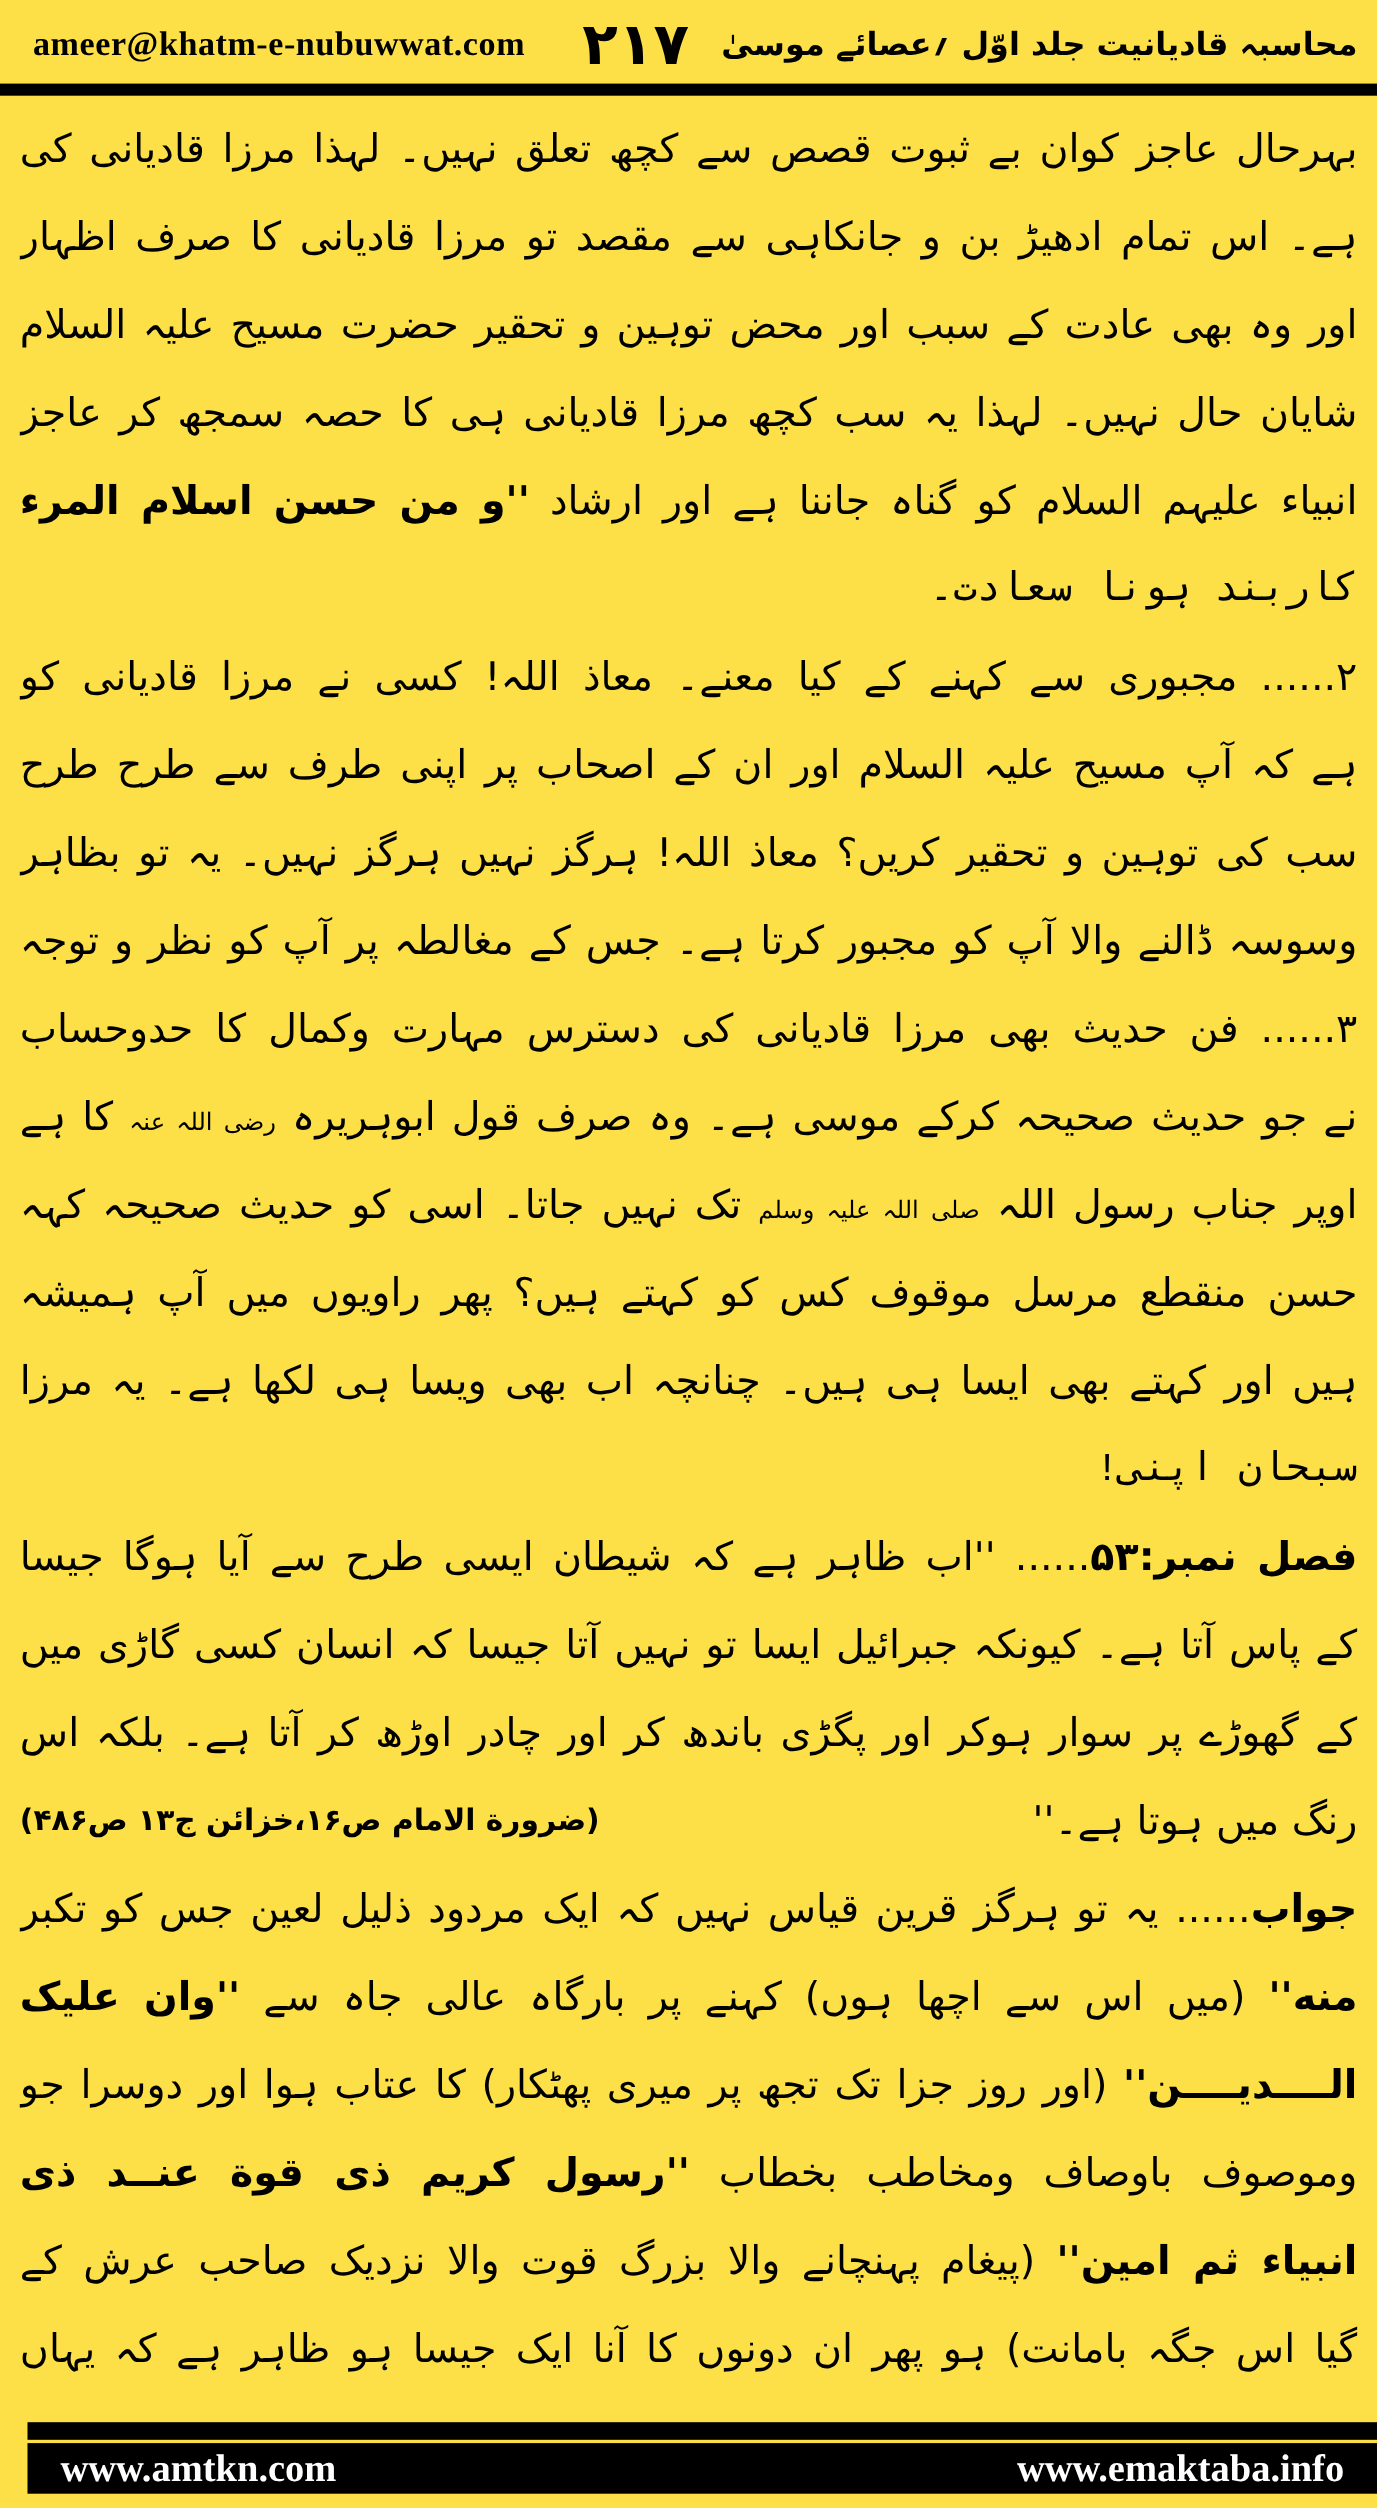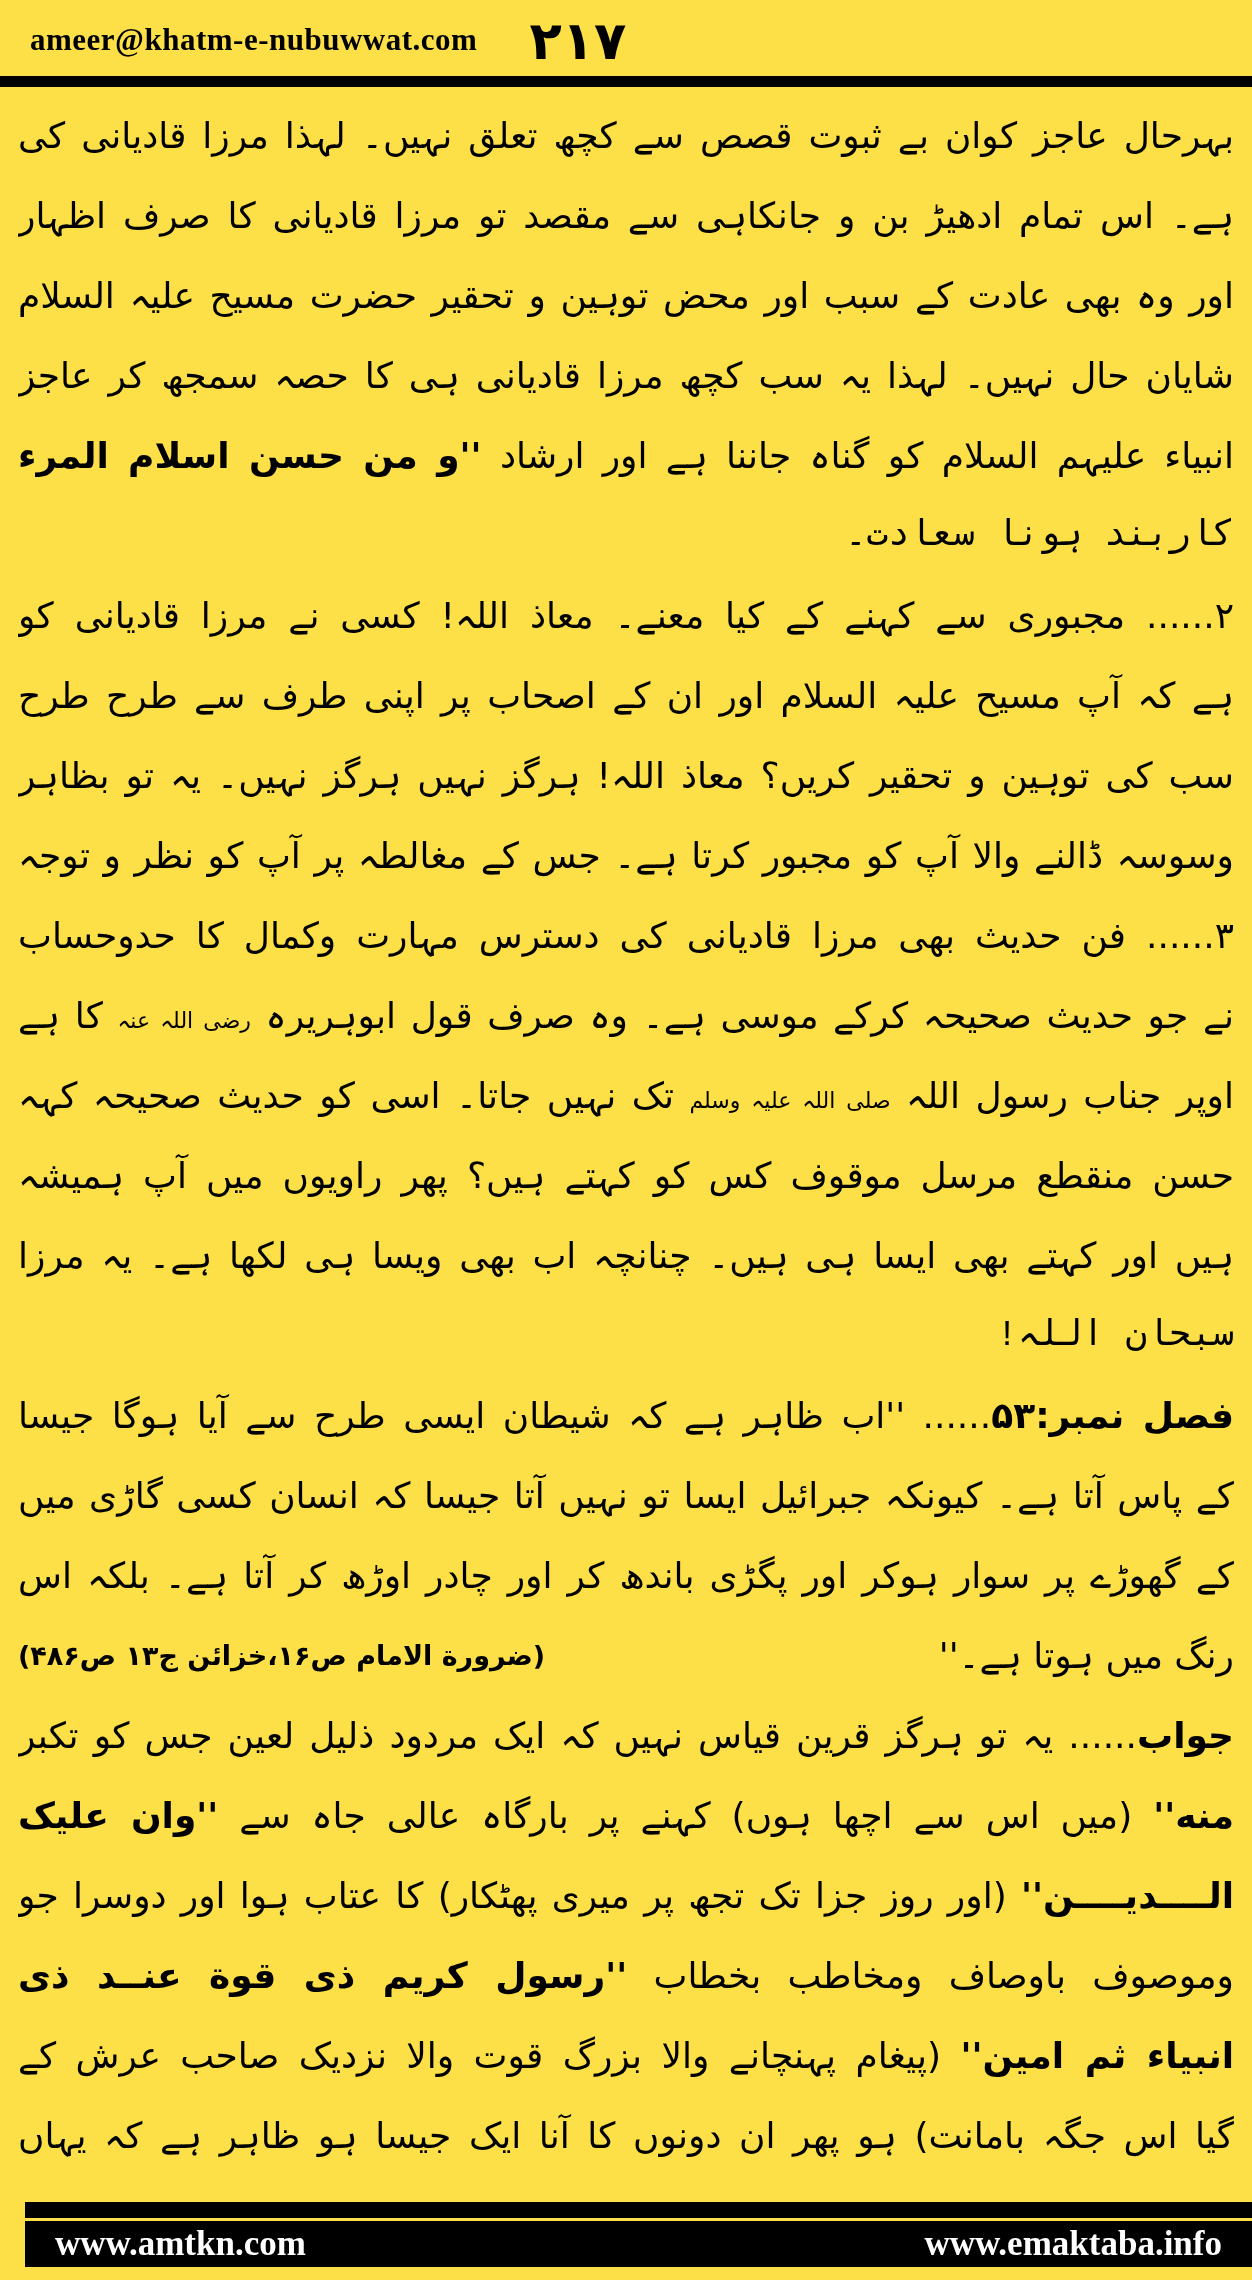--- a/index.html
+++ b/index.html
@@ -81,41 +81,42 @@
   }
 </style>
 </head>
 <body>
 
 <div class="page">
 
   <div class="header">
     <div class="email">ameer@khatm-e-nubuwwat.com</div>
     <div class="pagenum">۲۱۷</div>
+    <div class="title">محاسبہ قادیانیت جلد اوّل ؍عصائے موسیٰ</div>
   </div>
 
   <div class="header-rule"></div>
 
   <div class="body-text">
       <div class="line justify"><span>بہرحال عاجز کوان بے ثبوت قصص سے کچھ تعلق نہیں۔ لہذا مرزا قادیانی کی کچھ عبارت کو ملخصاً لکھا</span></div>
       <div class="line justify"><span>ہے۔ اس تمام ادھیڑ بن و جانکاہی سے مقصد تو مرزا قادیانی کا صرف اظہار فضیلت خود بدولت ہے</span></div>
       <div class="line justify"><span>اور وہ بھی عادت کے سبب اور محض توہین و تحقیر حضرت مسیح علیہ السلام کے لئے جو کسی مومن کے</span></div>
       <div class="line justify"><span>شایان حال نہیں۔ لہذا یہ سب کچھ مرزا قادیانی ہی کا حصہ سمجھ کر عاجز تو توہین و تحقیر انبیاء واصحاب</span></div>
       <div class="line justify"><span>انبیاء علیہم السلام کو گناہ جاننا ہے اور ارشاد </span><span class="b">''و من حسن اسلام المرء ترکه مالا یعنیه''</span></div>
       <div class="line right"><span>کاربند ہونا سعادت۔</span></div>
       <div class="line justify"><span>۲...... مجبوری سے کہنے کے کیا معنے۔ معاذ اللہ! کسی نے مرزا قادیانی کو دھمکایا یا جبراً حکم دیا</span></div>
       <div class="line justify"><span>ہے کہ آپ مسیح علیہ السلام اور ان کے اصحاب پر اپنی طرف سے طرح طرح کے اعتراض کرکے ان</span></div>
       <div class="line justify"><span>سب کی توہین و تحقیر کریں؟ معاذ اللہ! ہرگز نہیں ہرگز نہیں۔ یہ تو بظاہر مرزا قادیانی کا نفس اور وہی</span></div>
       <div class="line justify"><span>وسوسہ ڈالنے والا آپ کو مجبور کرتا ہے۔ جس کے مغالطہ پر آپ کو نظر و توجہ نہیں۔</span></div>
       <div class="line justify"><span>۳...... فن حدیث بھی مرزا قادیانی کی دسترس مہارت وکمال کا حدوحساب نہیں۔ چنانچہ آپ</span></div>
       <div class="line justify"><span>نے جو حدیث صحیحہ کرکے موسی ہے۔ وہ صرف قول ابوہریرہ </span><span class="s">رضی اللہ عنہ</span><span> کا ہے اور انہی تک موقوف ہے۔</span></div>
       <div class="line justify"><span>اوپر جناب رسول اللہ </span><span class="s">صلی اللہ علیہ وسلم</span><span> تک نہیں جاتا۔ اسی کو حدیث صحیحہ کہہ دیا ہے۔ گویا معلوم ہی نہیں کہ صحیح</span></div>
       <div class="line justify"><span>حسن منقطع مرسل موقوف کس کو کہتے ہیں؟ پھر راویوں میں آپ ہمیشہ عیینہ کو عینیہ ہی فرمایا کرتے</span></div>
       <div class="line justify"><span>ہیں اور کہتے بھی ایسا ہی ہیں۔ چنانچہ اب بھی ویسا ہی لکھا ہے۔ یہ مرزا قادیانی کا فضل وکمال ہے۔</span></div>
-      <div class="line right"><span>سبحان اللہ!</span></div>
+      <div class="line right"><span>سبحان اپنی!</span></div>
       <div class="line justify"><span class="b">فصل نمبر:۵۳</span><span>...... </span><span>''اب ظاہر ہے کہ شیطان ایسی طرح سے آیا ہوگا جیسا کہ جبرائیل پیغمبروں</span></div>
       <div class="line justify"><span>کے پاس آتا ہے۔ کیونکہ جبرائیل ایسا تو نہیں آتا جیسا کہ انسان کسی گاڑی میں بیٹھ کر یا کسی کرایہ</span></div>
       <div class="line justify"><span>کے گھوڑے پر سوار ہوکر اور پگڑی باندھ کر اور چادر اوڑھ کر آتا ہے۔ بلکہ اس کا آنا عالم ثانی کے</span></div>
       <div class="line split">
         <span>رنگ میں ہوتا ہے۔''</span>
         <span class="ref">(ضرورة الامام ص۱۶،خزائن ج۱۳ ص۴۸۶)</span>
       </div>
       <div class="line justify"><span class="b">جواب</span><span>...... یہ تو ہرگز قرین قیاس نہیں کہ ایک مردود ذلیل لعین جس کو تکبر نافرمانی اور </span></div>
       <div class="line justify"><span class="b">منه''</span><span> (میں اس سے اچھا ہوں) کہنے پر بارگاہ عالی جاہ سے </span><span class="b">''وان علیک لعنتی الیٰ یوم</span></div>
       <div class="line justify"><span class="b">الــــدیــــن''</span><span> (اور روز جزا تک تجھ پر میری پھٹکار) کا عتاب ہوا اور دوسرا جو مقبول بارگاہ معزز</span></div>

